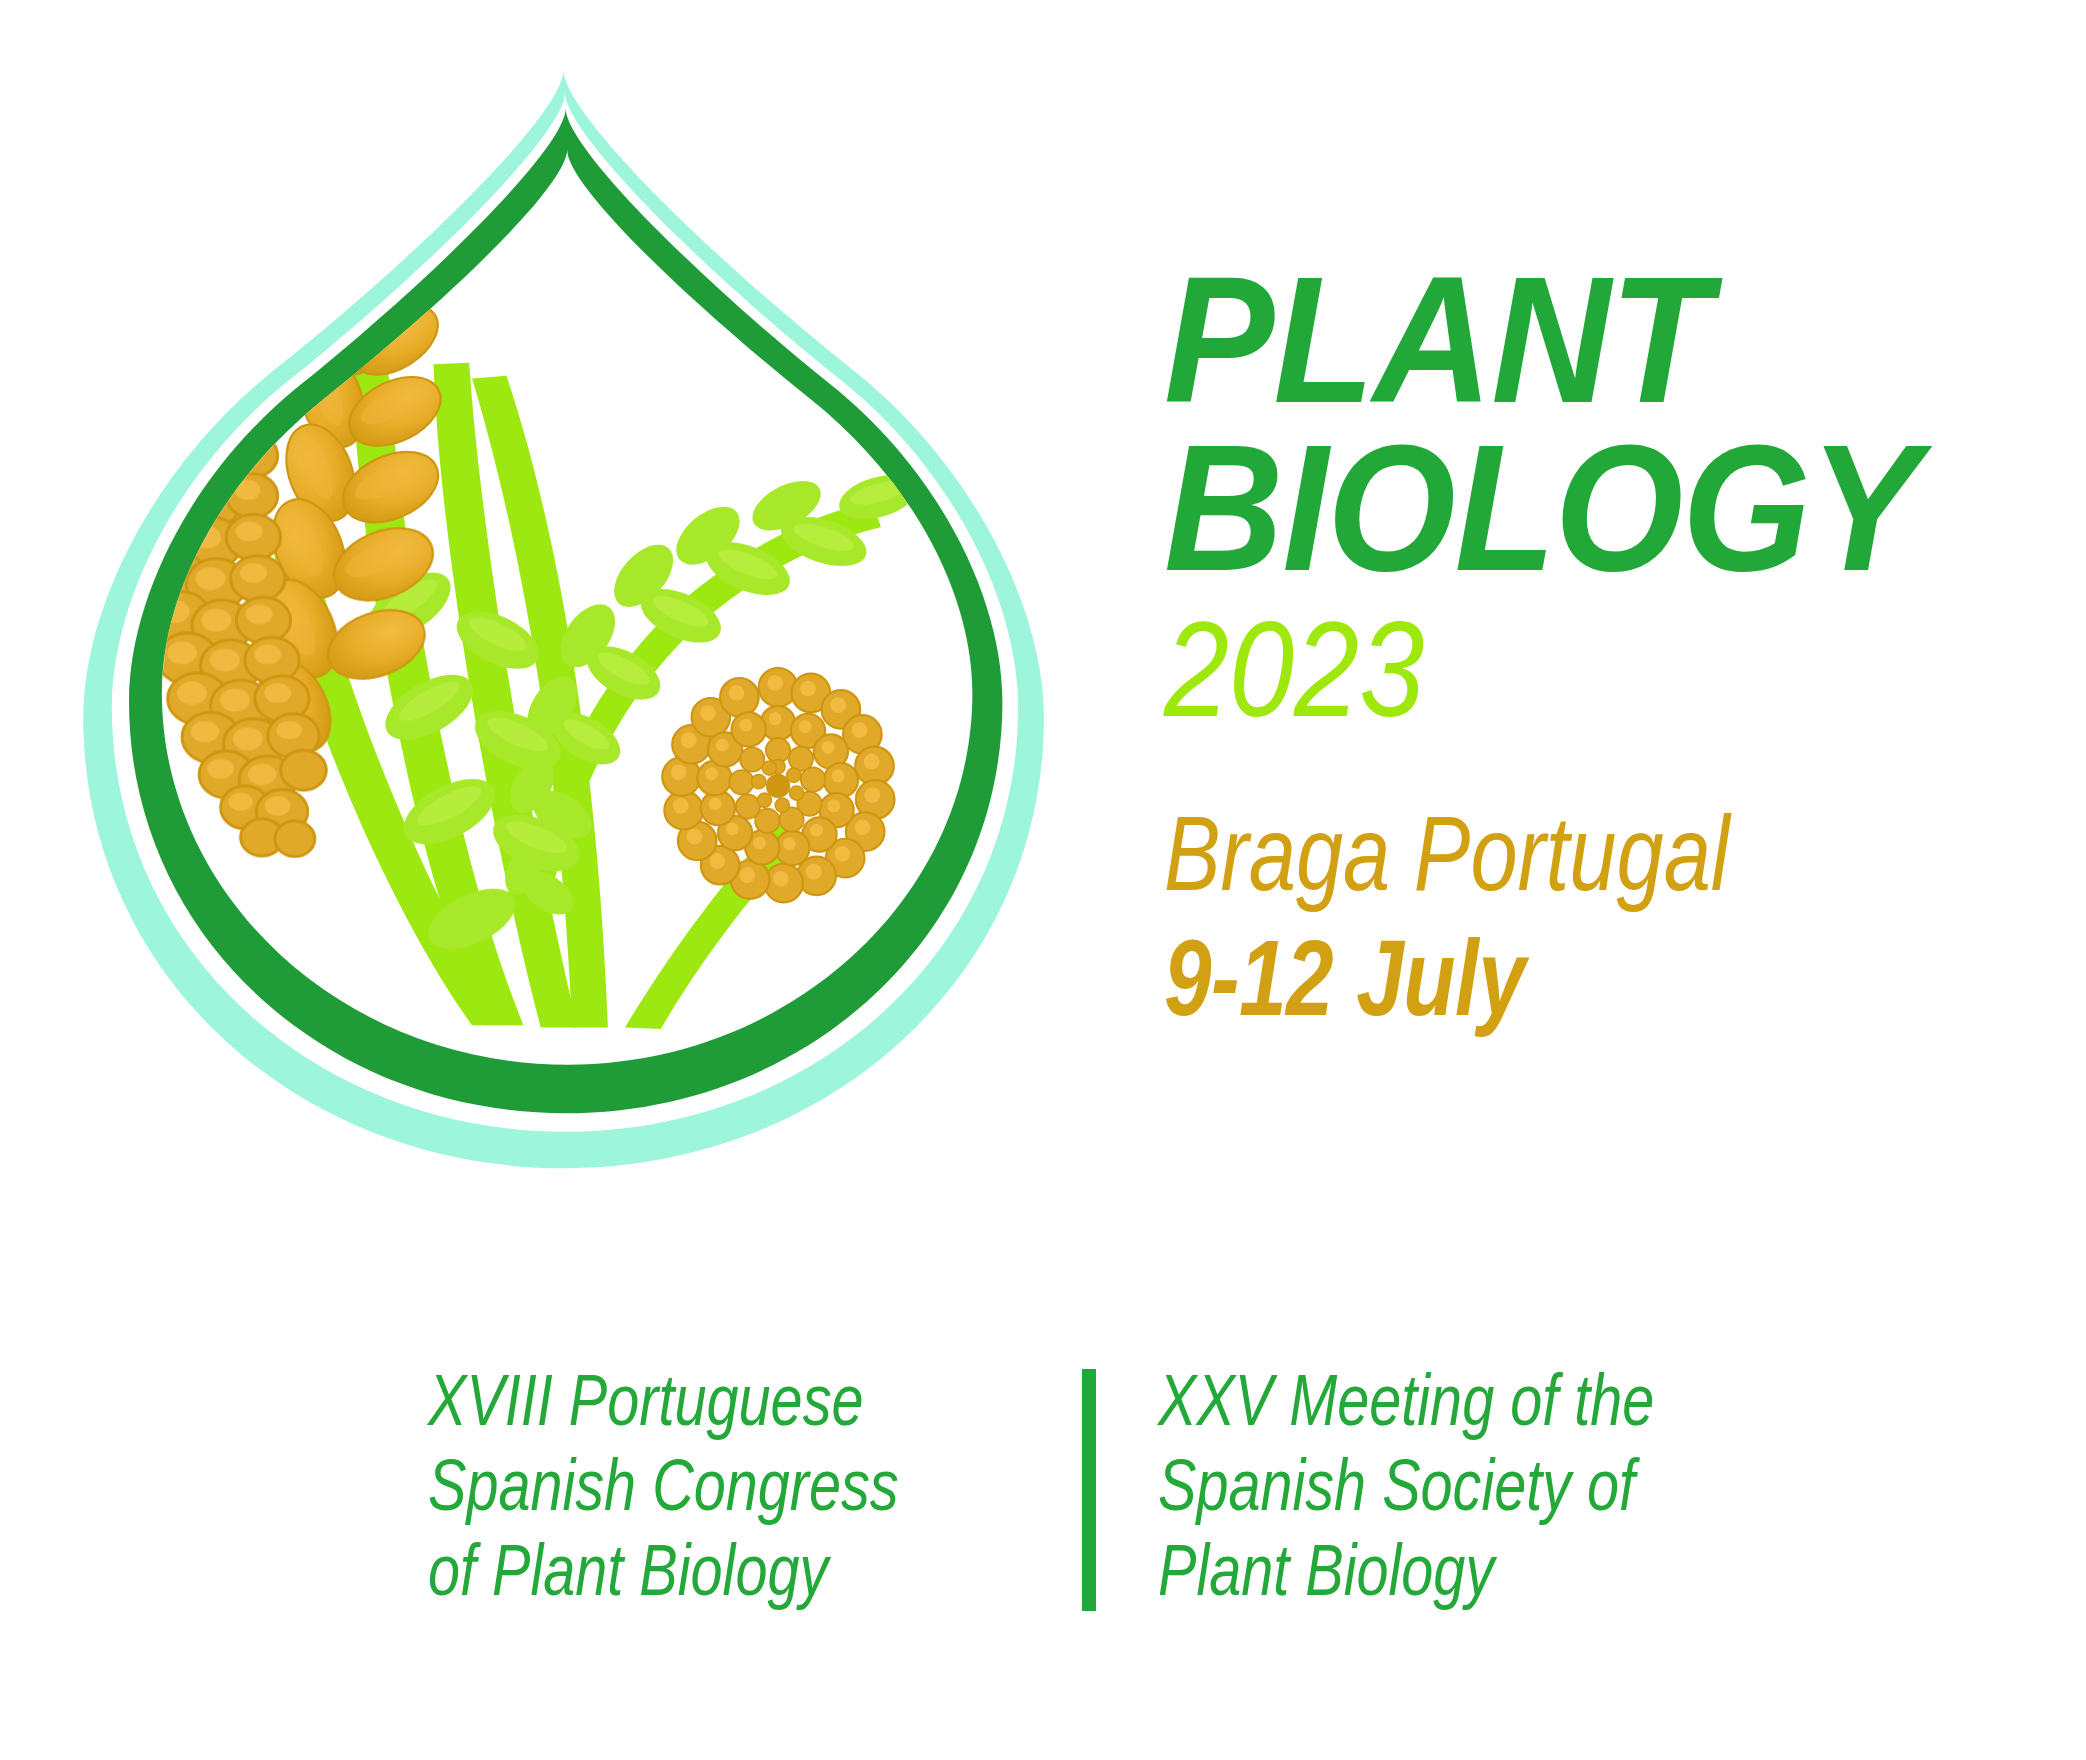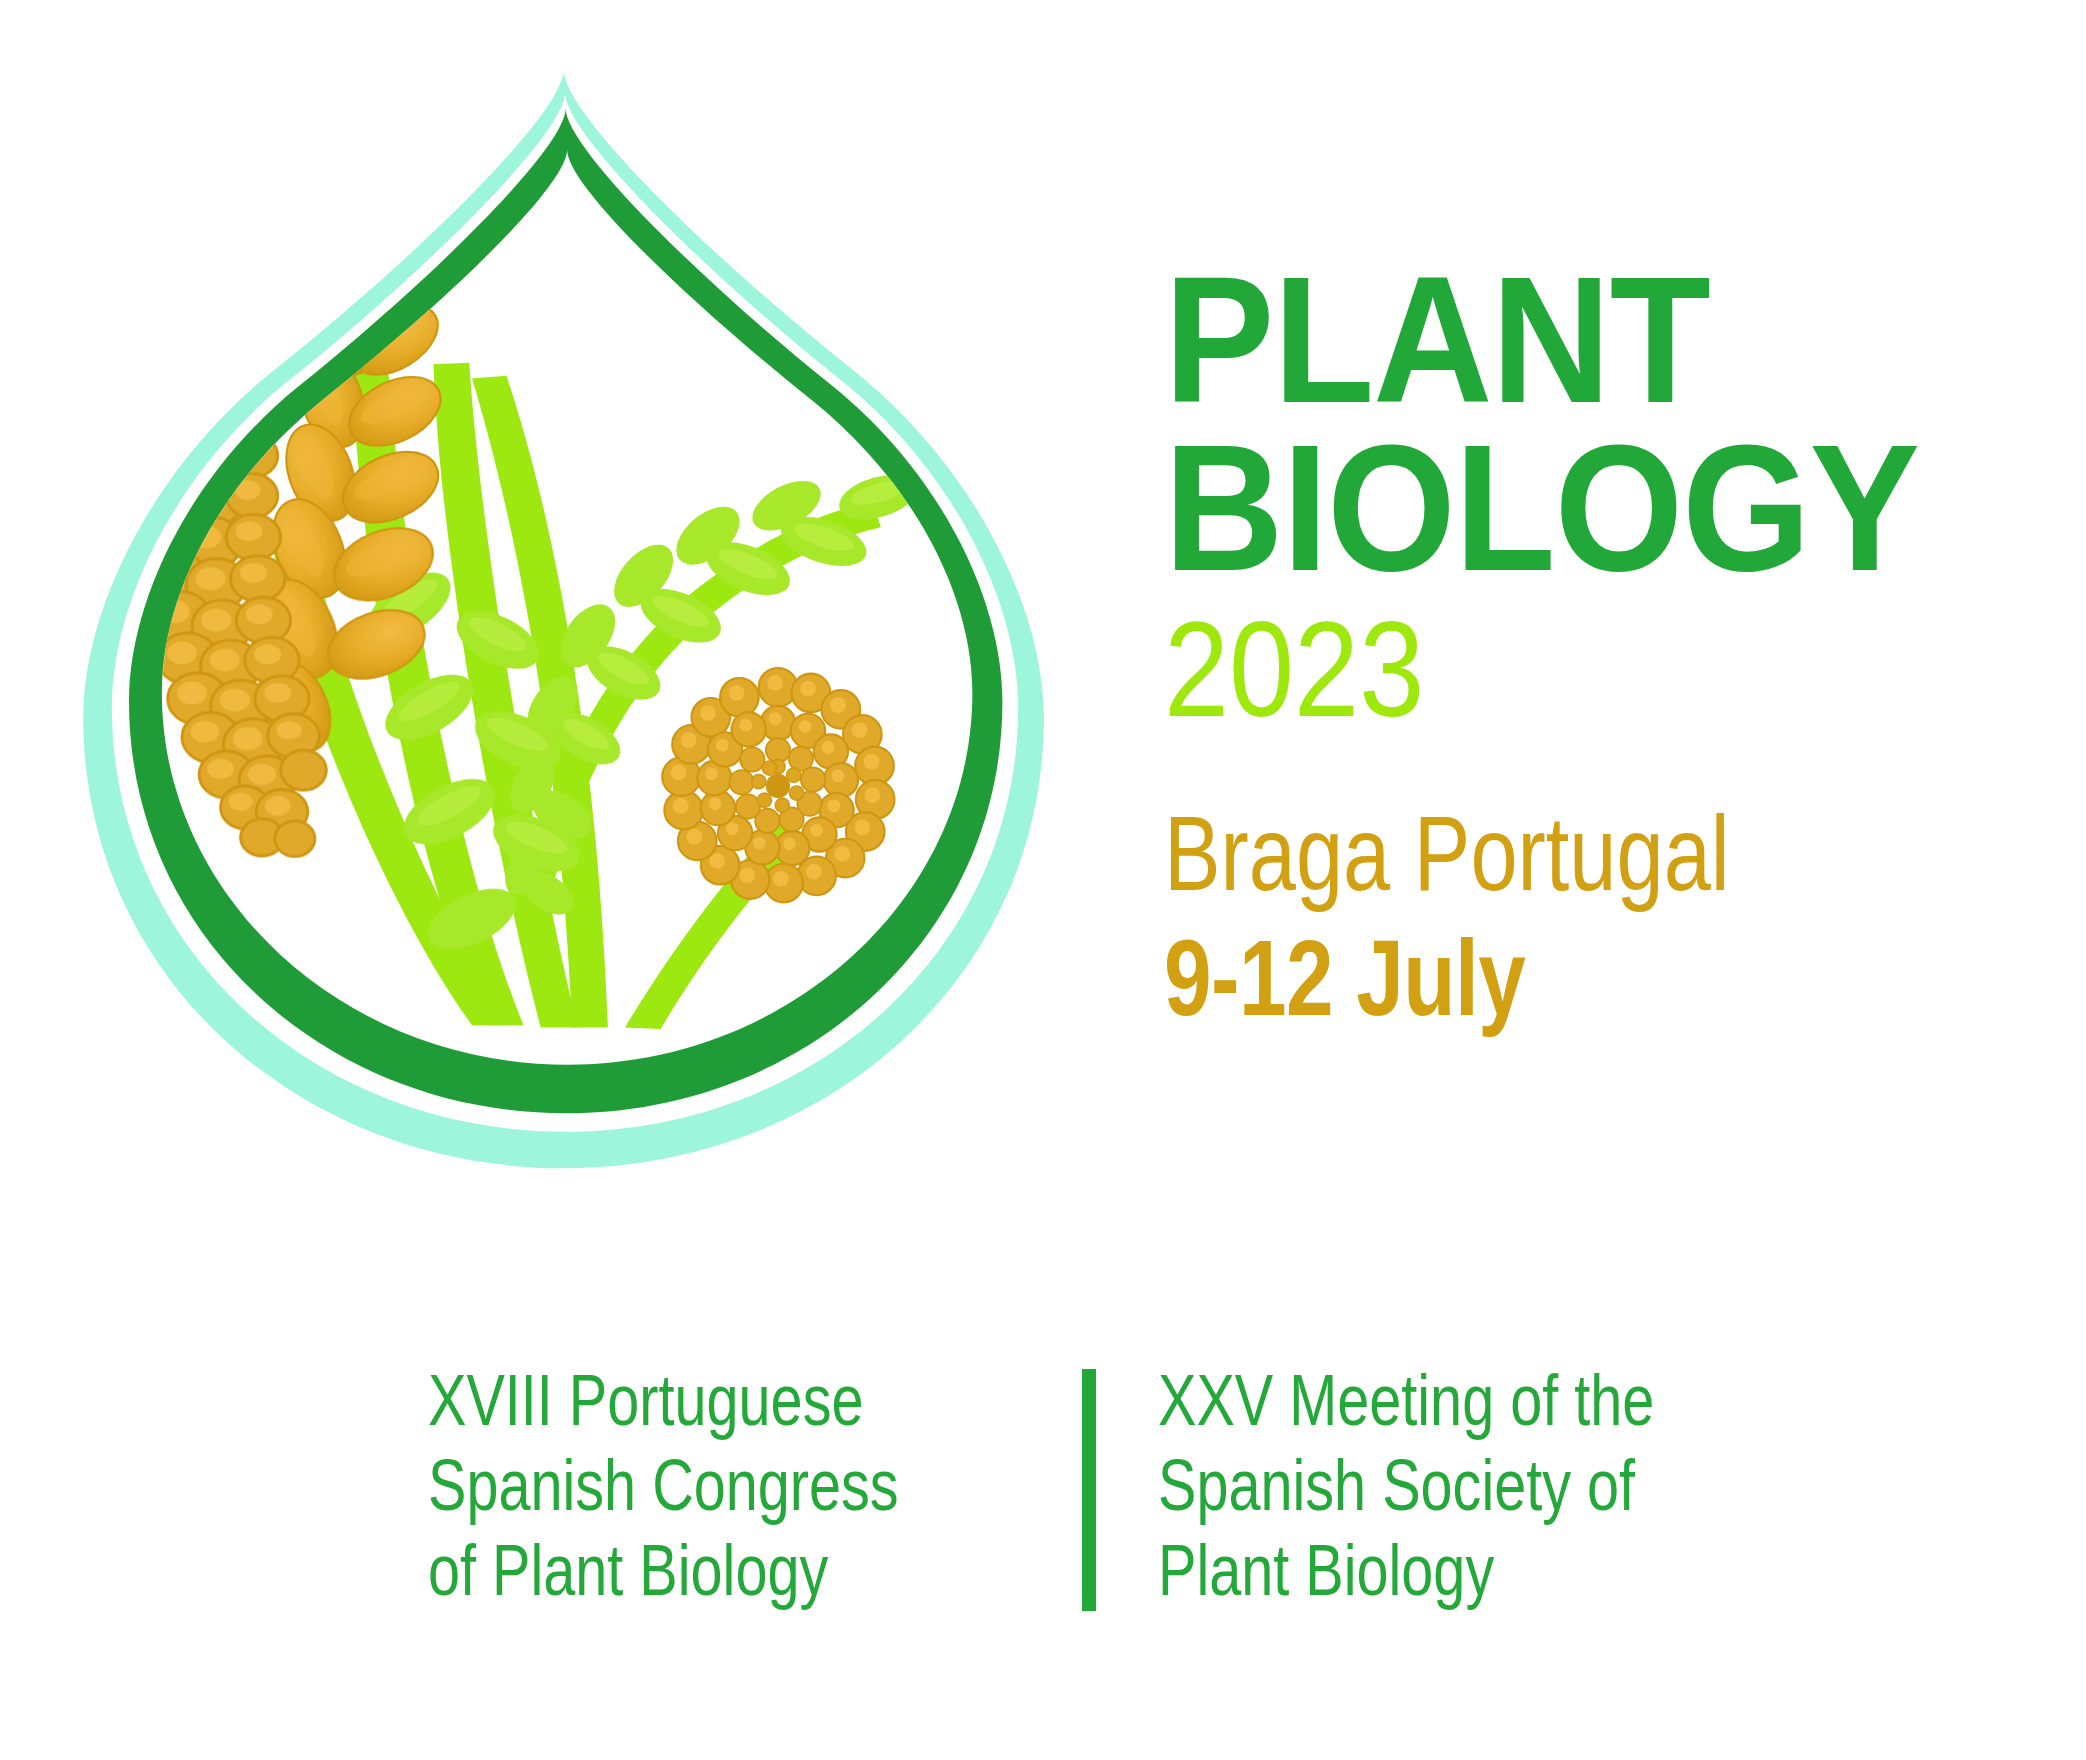--- a/index.html
+++ b/index.html
@@ -1,17 +1,17 @@
 <!DOCTYPE html>
 <html style="font-size:11.4px"><head>
 <meta charset="utf-8">
 <style>
   html,body{margin:0;padding:0;background:#ffffff;}
   body{width:2087px;height:1760px;font-family:"Liberation Sans",sans-serif;overflow:hidden;}
-  #stage{position:relative;width:2087px;height:1760px;background:#ffffff;}
+  #stage{position:relative;width:2087px;height:1760px;background:#ffffff;font-style:italic;}
 
   
   #logo-mark{position:absolute;left:43px;top:64px;width:1044px;height:1115px;}
   #logo-mark svg{display:block;width:100%;height:100%;}
 
   
   #wordmark{position:absolute;left:1164px;top:257px;width:887px;}
   .wm-line{
     display:block;
     font-family:"Liberation Sans",sans-serif;

